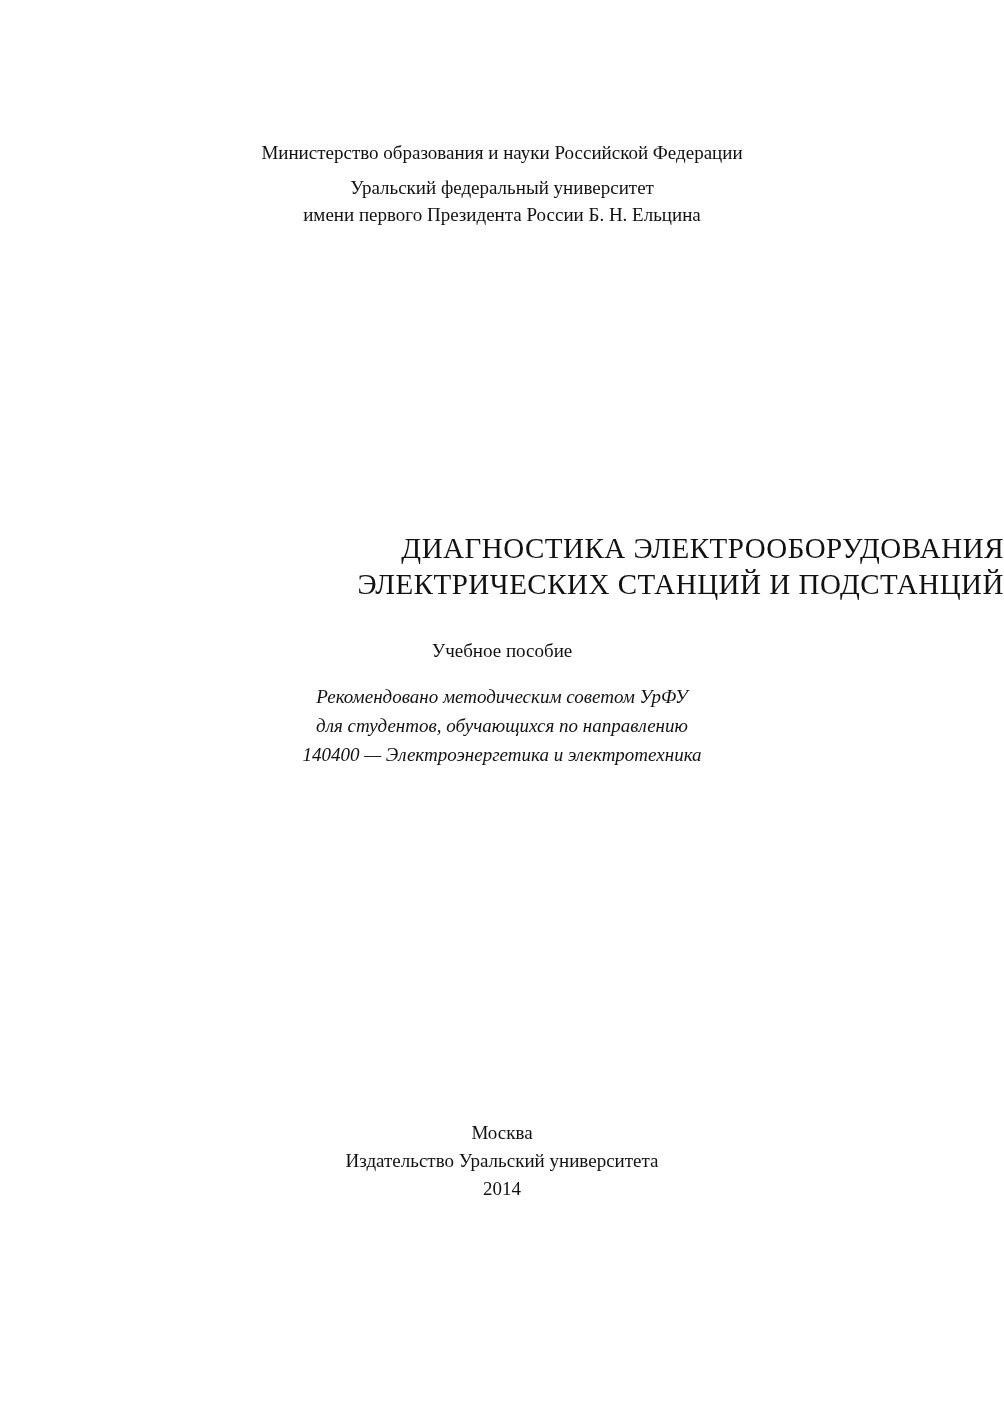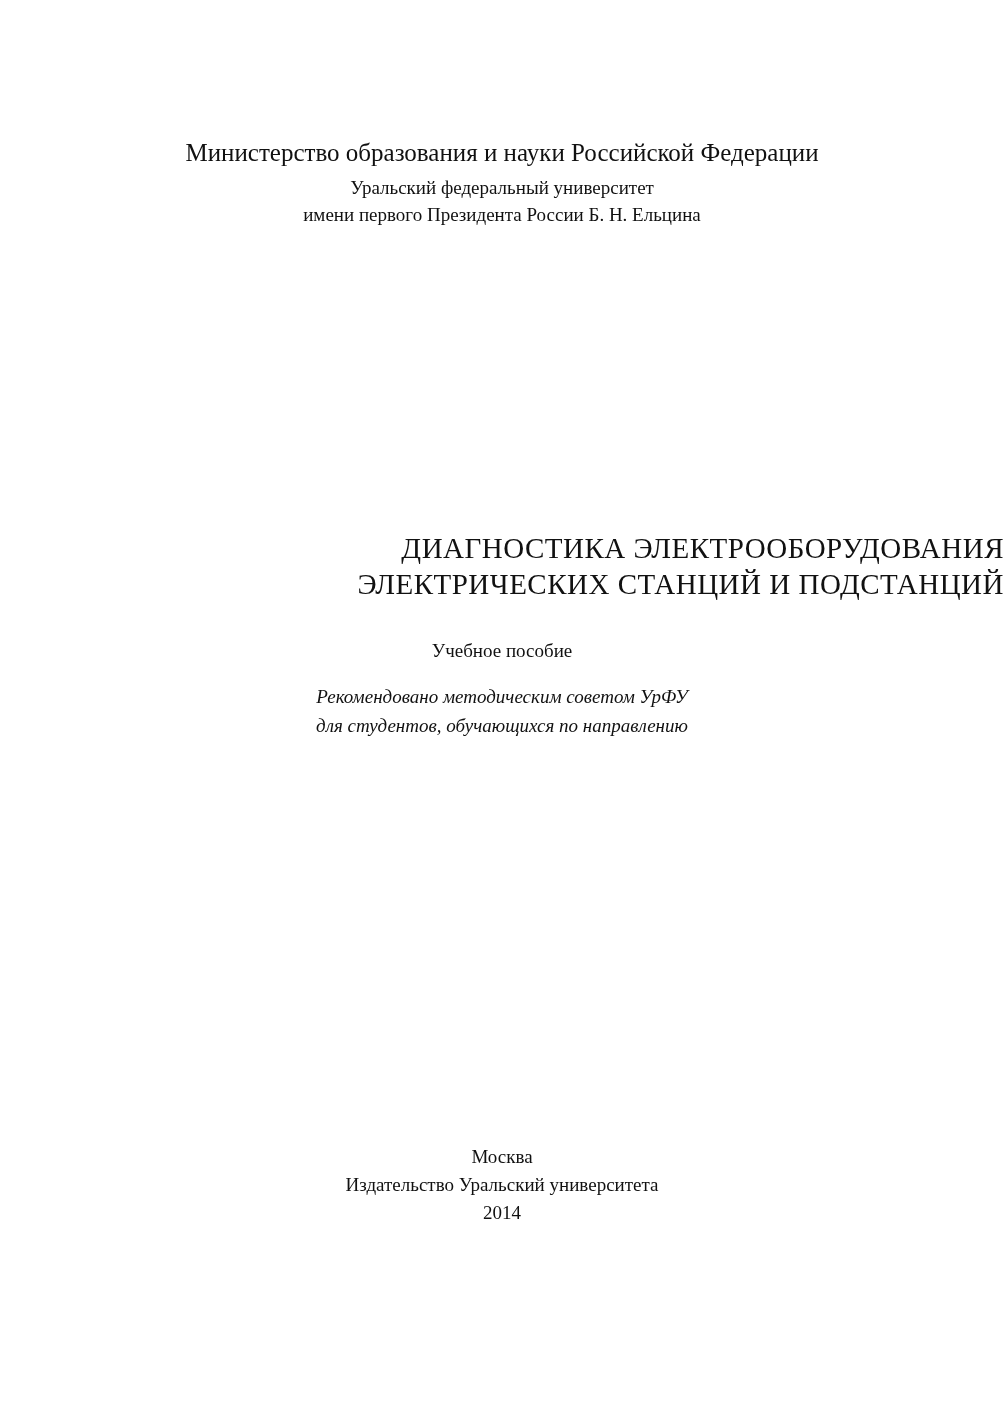--- a/index.html
+++ b/index.html
@@ -13,21 +13,21 @@
   .page {
     position: relative;
     width: 1004px;
     height: 1418px;
     background: #ffffff;
     overflow: hidden;
     text-align: center;
   }
   .ministry {
     padding-top: 140px;
-    font-size: 25px;
+    font-size: 19px;
     line-height: 26px;
   }
   .university {
     margin-top: 8px;
     font-size: 19px;
     line-height: 27px;
   }
   .title-block {
     margin-top: 302px;
     font-size: 29px;
@@ -50,21 +50,21 @@
   .edition {
     margin-top: 56px;
     font-style: italic;
     font-size: 19px;
     line-height: 26px;
   }
   .imprint {
     position: absolute;
     left: 0;
     right: 0;
-    top: 1143px;
+    top: 1119px;
     font-size: 19px;
     line-height: 28px;
   }
 </style>
 </head>
 <body>
 
 <div class="page">
 
   <div class="ministry">Министерство образования и науки Российской Федерации</div>
@@ -77,20 +77,21 @@
   <h1 class="title-block">
     <div>ДИАГНОСТИКА ЭЛЕКТРООБОРУДОВАНИЯ</div>
     <div>ЭЛЕКТРИЧЕСКИХ СТАНЦИЙ И ПОДСТАНЦИЙ</div>
   </h1>
 
   <div class="subtitle">Учебное пособие</div>
 
   <div class="recommendation">
     <div>Рекомендовано методическим советом УрФУ</div>
     <div>для студентов, обучающихся по направлению</div>
+    <div>140400 — Электроэнергетика и электротехника</div>
   </div>
 
 
   <div class="imprint">
     <div>Москва</div>
     <div>Издательство Уральский университета</div>
     <div>2014</div>
   </div>
 
 </div>

